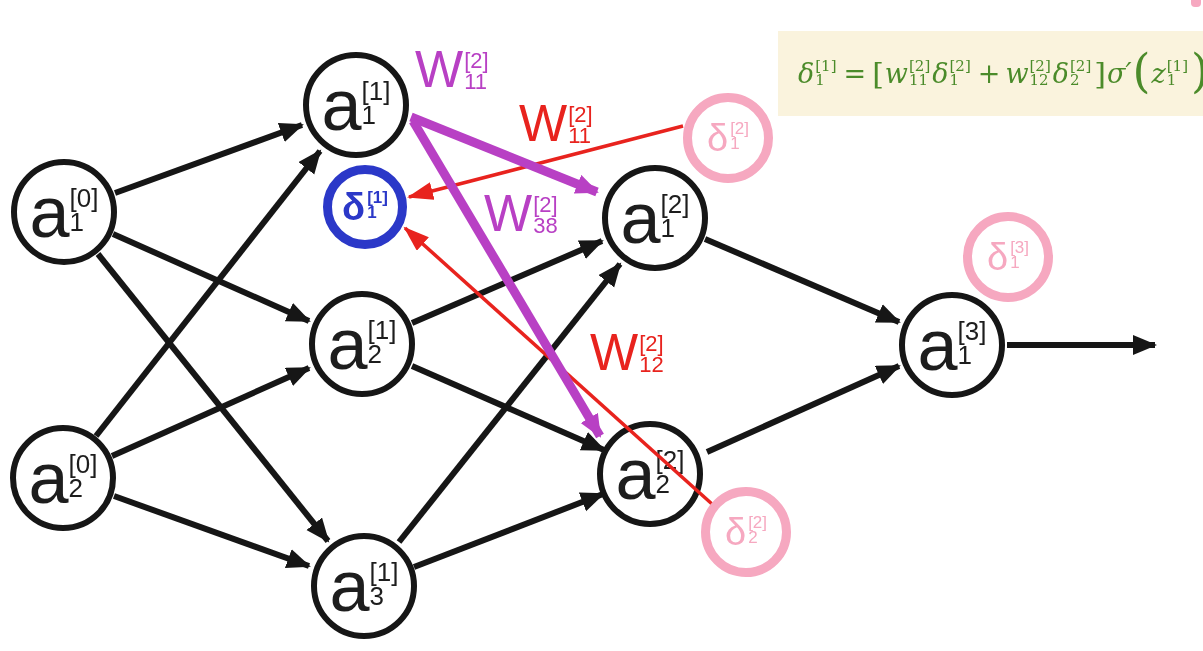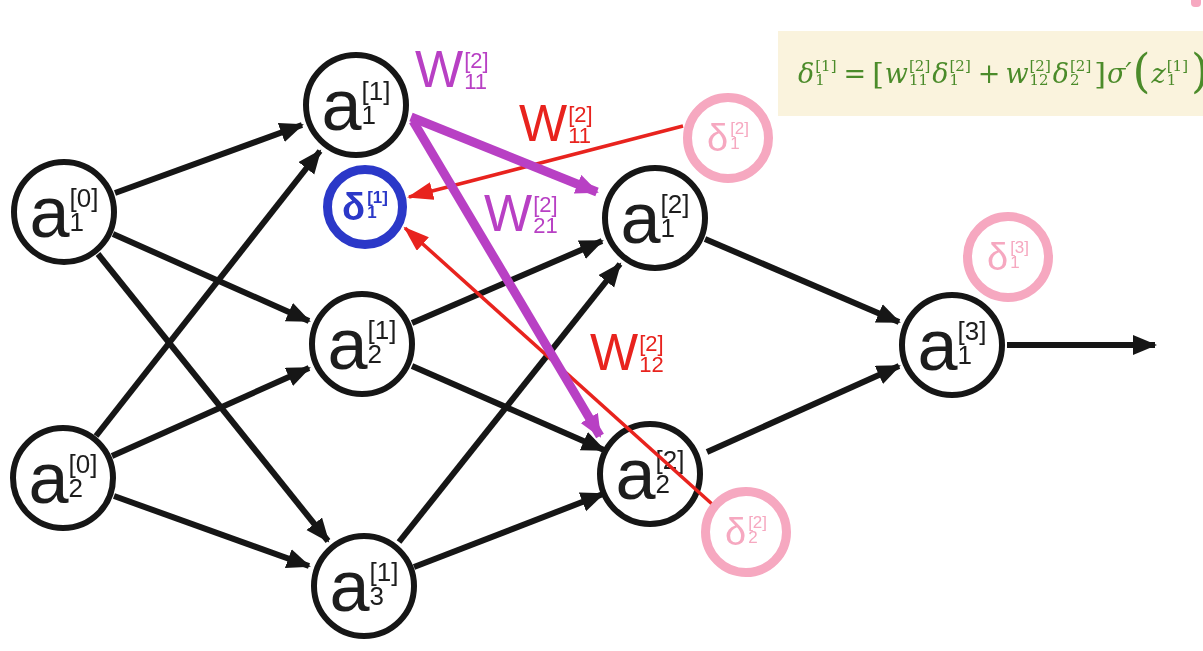--- a/index.html
+++ b/index.html
@@ -204,21 +204,21 @@
     <span class="base">W</span>
     <span class="ss">
         <span class="sup">[2]</span>
         <span class="sub">11</span>
       </span>
   </div>
   <div class="wlabel w-purple" style="left:484px;top:194px;">
     <span class="base">W</span>
     <span class="ss">
         <span class="sup">[2]</span>
-        <span class="sub">21</span>
+        <span class="sub">38</span>
       </span>
   </div>
   <div class="wlabel w-red" style="left:590px;top:333px;">
     <span class="base">W</span>
     <span class="ss">
         <span class="sup">[2]</span>
         <span class="sub">12</span>
       </span>
   </div>
 

